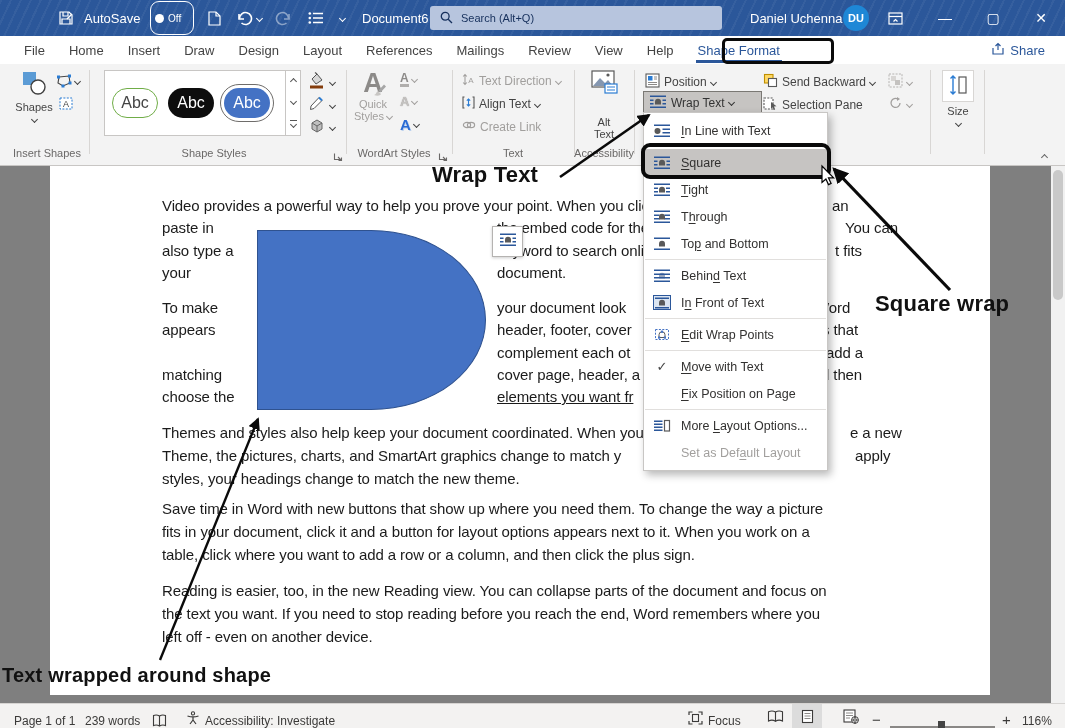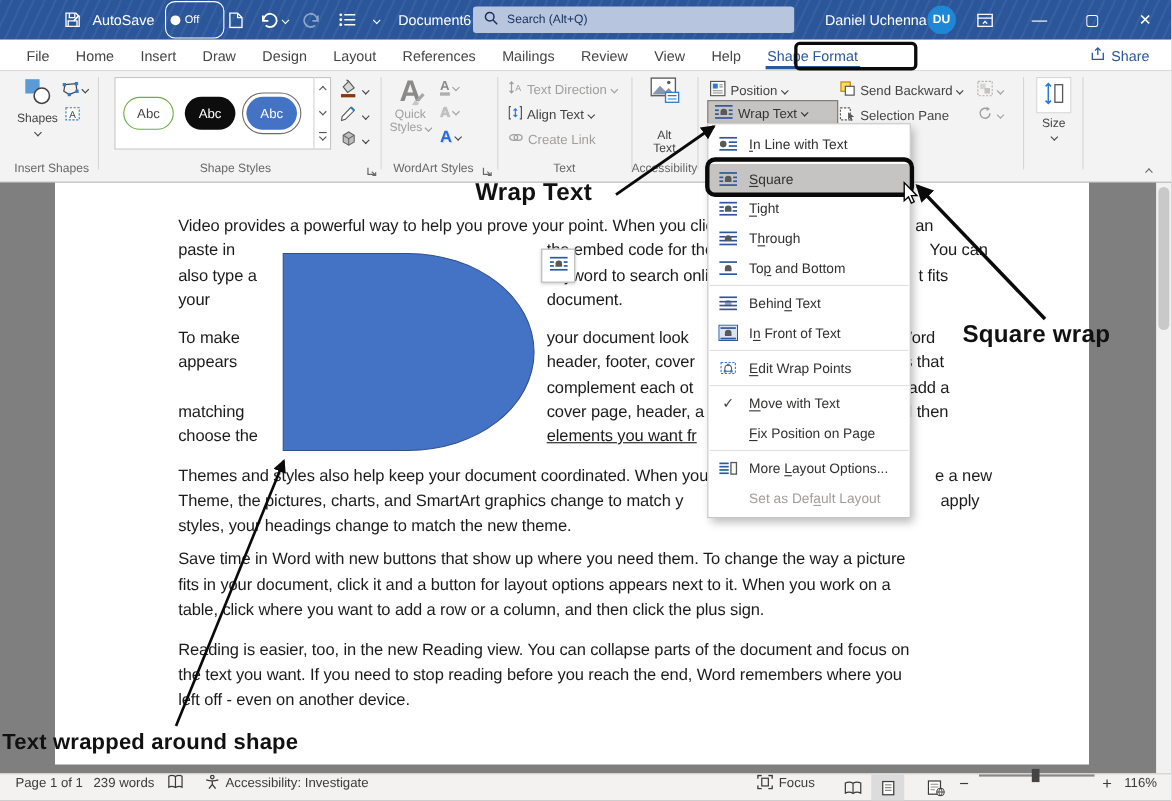--- a/index.html
+++ b/index.html
@@ -5,21 +5,21 @@
   *{margin:0;padding:0;box-sizing:border-box}
   html,body{width:1065px;height:728px;overflow:hidden}
   body{font-family:"Liberation Sans",sans-serif;-webkit-font-smoothing:antialiased}
   #app{position:relative;width:1065px;height:728px;background:#7f7f7f;overflow:hidden}
 
   
   .titlebar{position:absolute;left:0;top:0;width:1065px;height:36px;background:#2b579a;
     background-image:repeating-linear-gradient(115deg,rgba(255,255,255,.05) 0 2px,rgba(255,255,255,0) 2px 9px);color:#fff}
   .tb-abs{position:absolute;display:flex;align-items:center;height:20px;top:8px}
   .tb-txt{font-size:13px;color:#fff;white-space:nowrap}
-  .toggle{width:54px;height:17px;border:1px solid #fff;border-radius:9px;display:flex;align-items:center;padding:16px 4px;gap:4px}
+  .toggle{width:44px;height:17px;border:1px solid #fff;border-radius:9px;display:flex;align-items:center;padding:16px 4px;gap:4px}
   .knob{width:9px;height:9px;background:#fff;border-radius:50%}
   .toggle .tb-txt{font-size:10px}
   .searchbox{position:absolute;left:430px;top:6px;width:292px;height:24px;background:#b7c5de;border-radius:3px;
     display:flex;align-items:center;padding:0 10px;gap:8px;color:#16305c;font-size:11px}
   .avatar{position:absolute;left:843px;top:5px;width:26px;height:26px;border-radius:50%;background:#1e87d6;color:#fff;
     font-size:11px;font-weight:bold;display:flex;align-items:center;justify-content:center}
   .winbtn{position:absolute;top:0;width:34px;height:36px;display:flex;align-items:center;justify-content:center;color:#fff;font-size:14px}
   .qat{position:absolute;top:8px;height:20px;display:flex;align-items:center;justify-content:center;color:#fff}
   .dim{opacity:.45}
 
@@ -33,21 +33,21 @@
   
   .ribbon{position:absolute;left:0;top:64px;width:1065px;height:102px;background:#f3f3f3;border-bottom:1px solid #c8c6c4}
   .rsep{position:absolute;top:6px;width:1px;height:84px;background:#d8d6d4}
   .glabel{position:absolute;top:83px;font-size:11px;color:#6a6867;white-space:nowrap;transform:translateX(-50%)}
   .rbtn{position:absolute;display:flex;align-items:center;gap:4px;font-size:12px;color:#444;white-space:nowrap}
   .rbtn.gray{color:#a19f9d}
   .bigbtn{position:absolute;display:flex;flex-direction:column;align-items:center;font-size:11px;color:#444}
   .cv{display:inline-block;width:5px;height:5px;border-right:1.2px solid currentColor;border-bottom:1.2px solid currentColor;transform:rotate(45deg);flex:0 0 auto}
   .cvu{transform:rotate(-135deg)}
   .gallery{position:absolute;left:104px;top:6px;width:182px;height:66px;background:#fff;border:1px solid #c8c6c4;display:flex;align-items:center;gap:10px;padding-left:7px}
-  .thumb{width:46px;height:30px;border-radius:19px;display:flex;align-items:center;justify-content:center;font-size:12px}
+  .thumb{width:46px;height:30px;border-radius:19px;display:flex;align-items:center;justify-content:center;font-size:16px}
   .thumb.outline-green{border:1.5px solid #70ad47;color:#444;background:#fff}
   .thumb.black{background:#0d0d0d;color:#fff}
   .thumb.blue{background:#4472c4;color:#fff;outline:1px solid #6e6c6a;outline-offset:3px}
   .galarrows{position:absolute;left:286px;top:6px;width:15px;height:66px;border:1px solid #c8c6c4;border-left:none;background:#fff;
     display:flex;flex-direction:column;align-items:center;justify-content:space-around;color:#555}
   .minirow{position:absolute;display:flex;align-items:center;gap:3px}
   .wrapbtn{position:absolute;left:643px;top:27px;width:119px;height:23px;background:#c6c4c2;border:1px solid #7a7874;
     display:flex;align-items:center;gap:4px;padding:0 5px;font-size:12px;color:#333}
   .collapse{position:absolute;left:1042px;top:82px;color:#666}
   .launcher{position:absolute;top:84px}
@@ -70,21 +70,21 @@
   .mi .mic{width:20px;display:flex;align-items:center;justify-content:center;flex:0 0 auto}
   .mi.highlight{background:#c6c4c2}
   .mi.disabled{color:#a19f9d}
   .mi u{text-underline-offset:2px}
   .msep{height:1px;background:#e1dfdd;margin:2px 1px}
   .chk{color:#444;font-size:13px}
 
   
   .statusbar{position:absolute;left:0;top:703px;width:1065px;height:25px;background:#f3f2f1;border-top:1px solid #d6d4d2;
     font-size:12px;color:#3b3a39}
-  .sb{position:absolute;top:0;height:24px;display:flex;align-items:flex-start;gap:5px;white-space:nowrap}
+  .sb{position:absolute;top:0;height:24px;display:flex;align-items:flex-end;gap:5px;white-space:nowrap}
   .viewbtn{width:30px;height:24px;display:flex;align-items:center;justify-content:center}
   .viewbtn.active{background:#dcdcdc}
   .ztrack{width:105px;height:2px;background:#8a8886}
   .zthumb{position:absolute;left:48px;top:-5px;width:7px;height:12px;background:#444}
 
   
   .annbox{position:absolute;border:4px solid #0a0a0a;border-radius:9px;z-index:60;pointer-events:none}
   .annbox.thin{border-width:3px;border-radius:5px}
   .annlabel{position:absolute;font-weight:bold;color:#111;z-index:60;white-space:nowrap;letter-spacing:.2px}
   #overlay{position:absolute;left:0;top:0;z-index:65;pointer-events:none}

